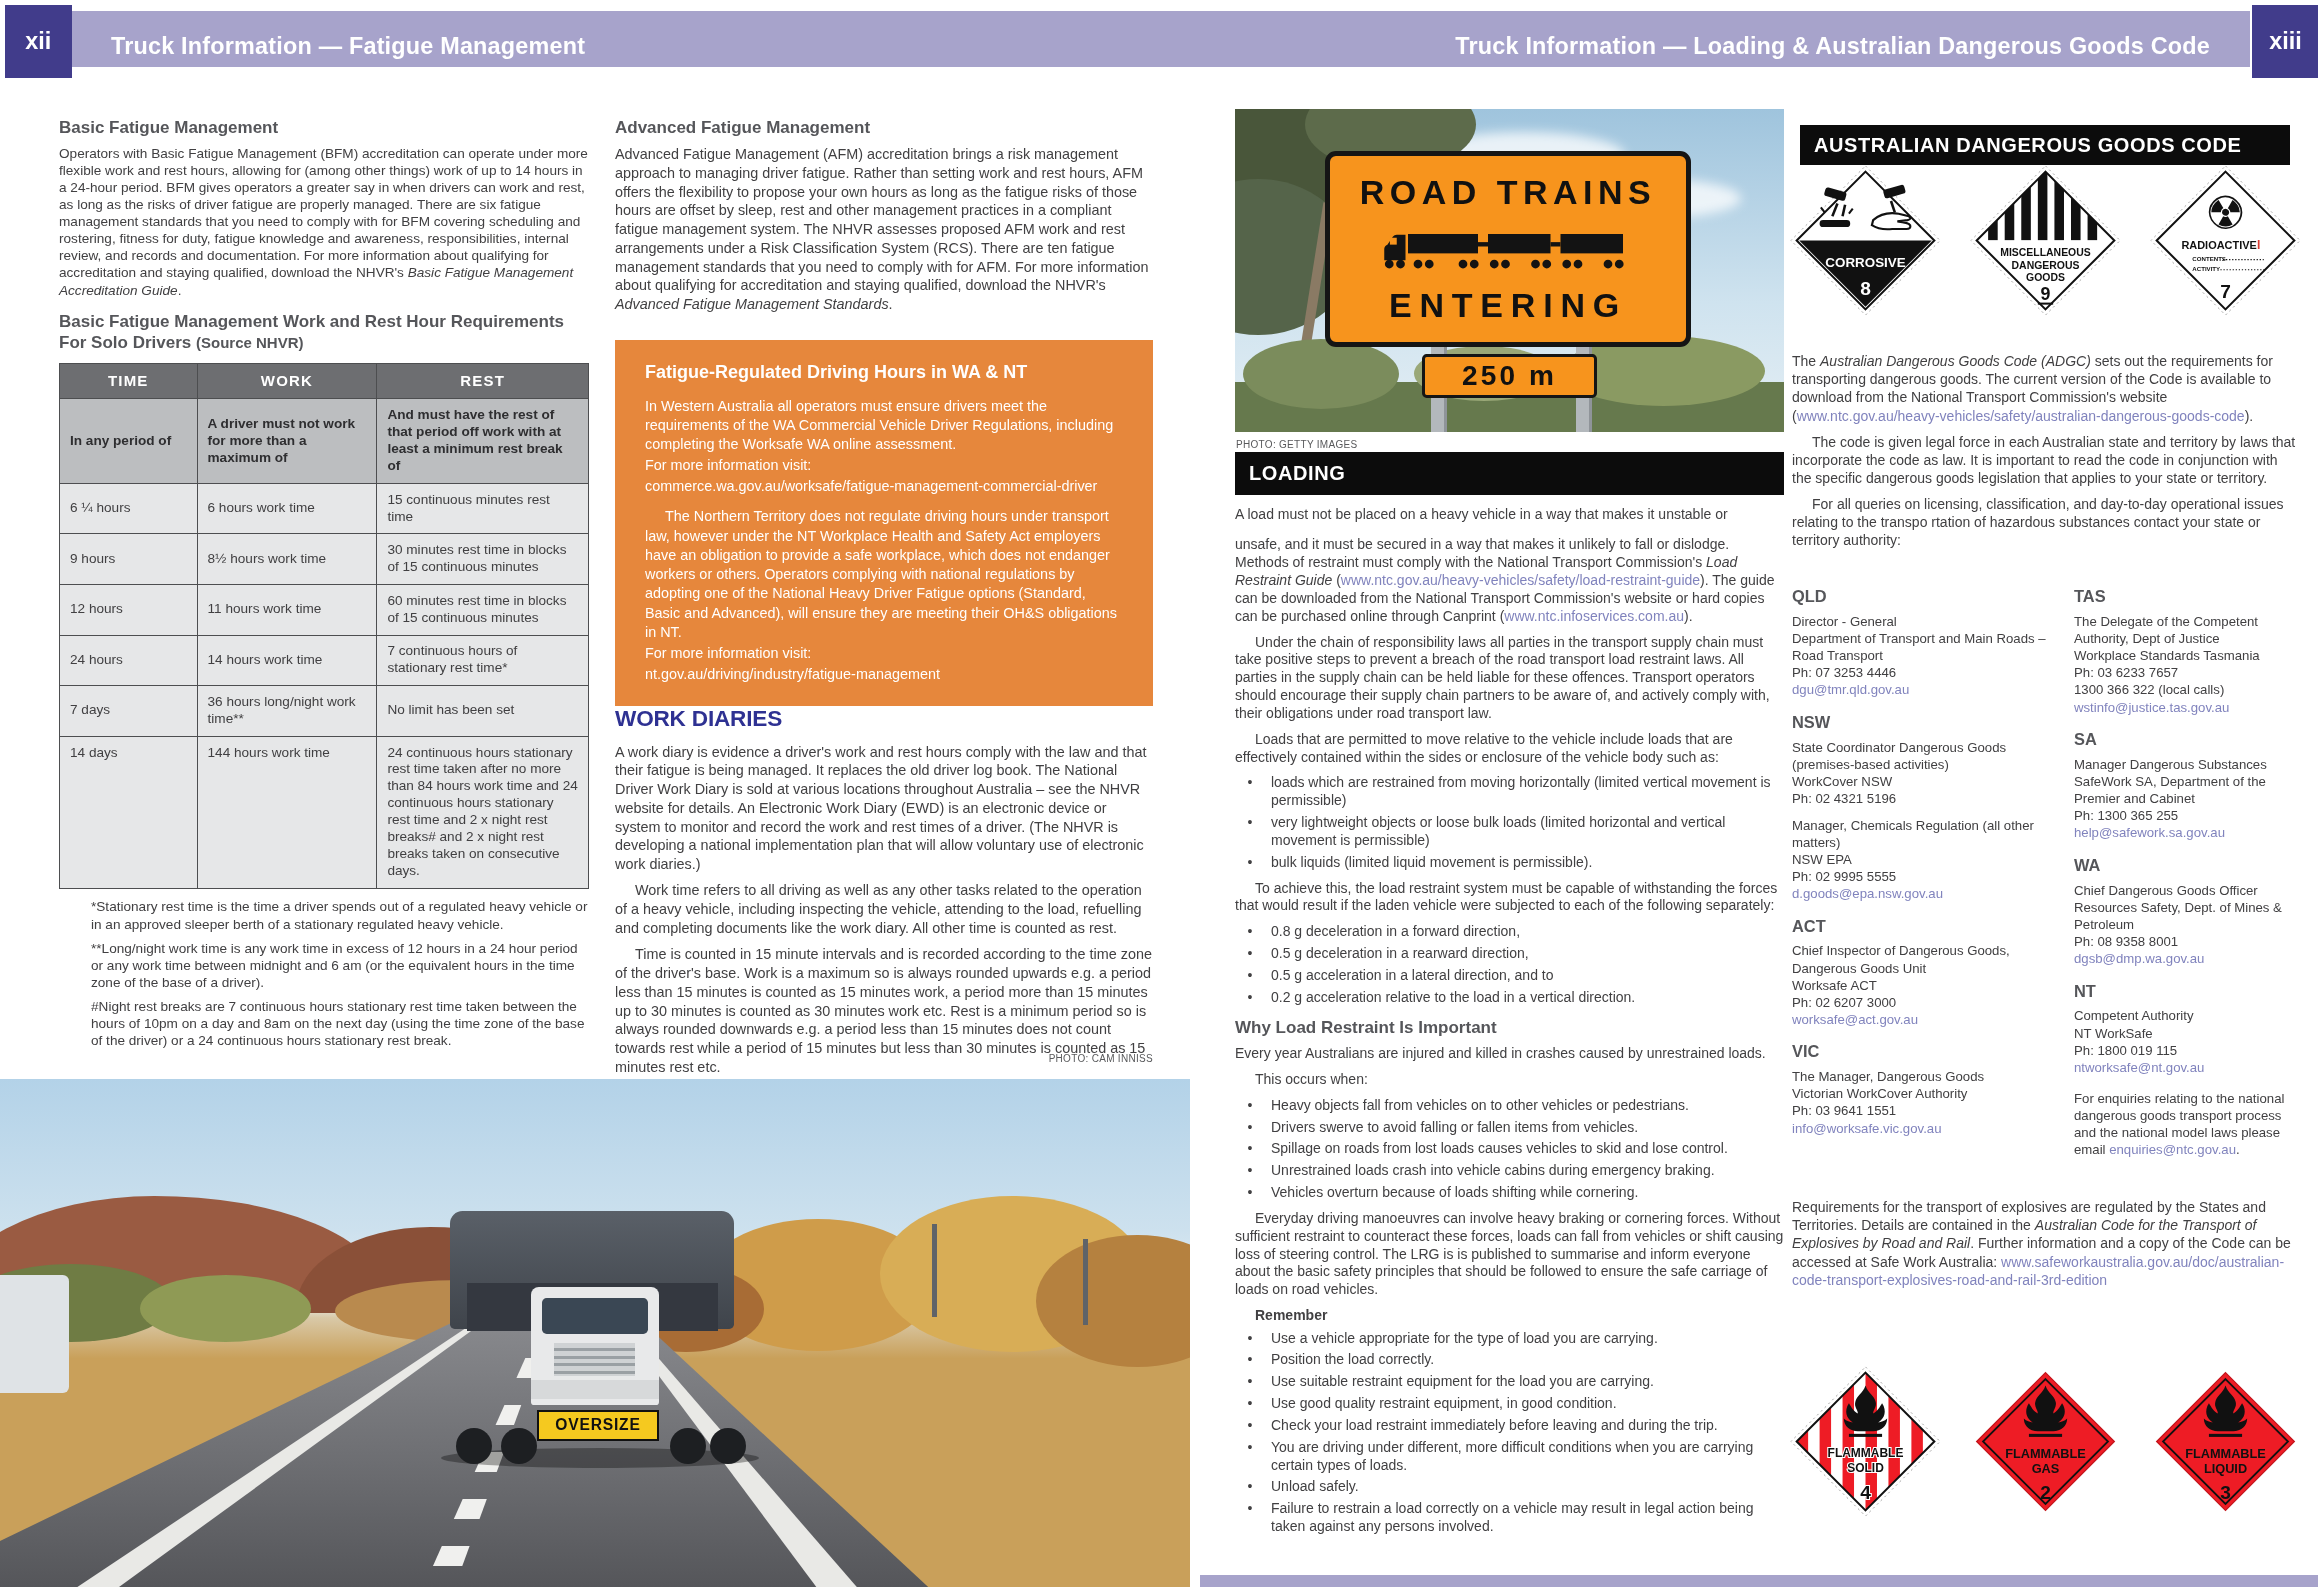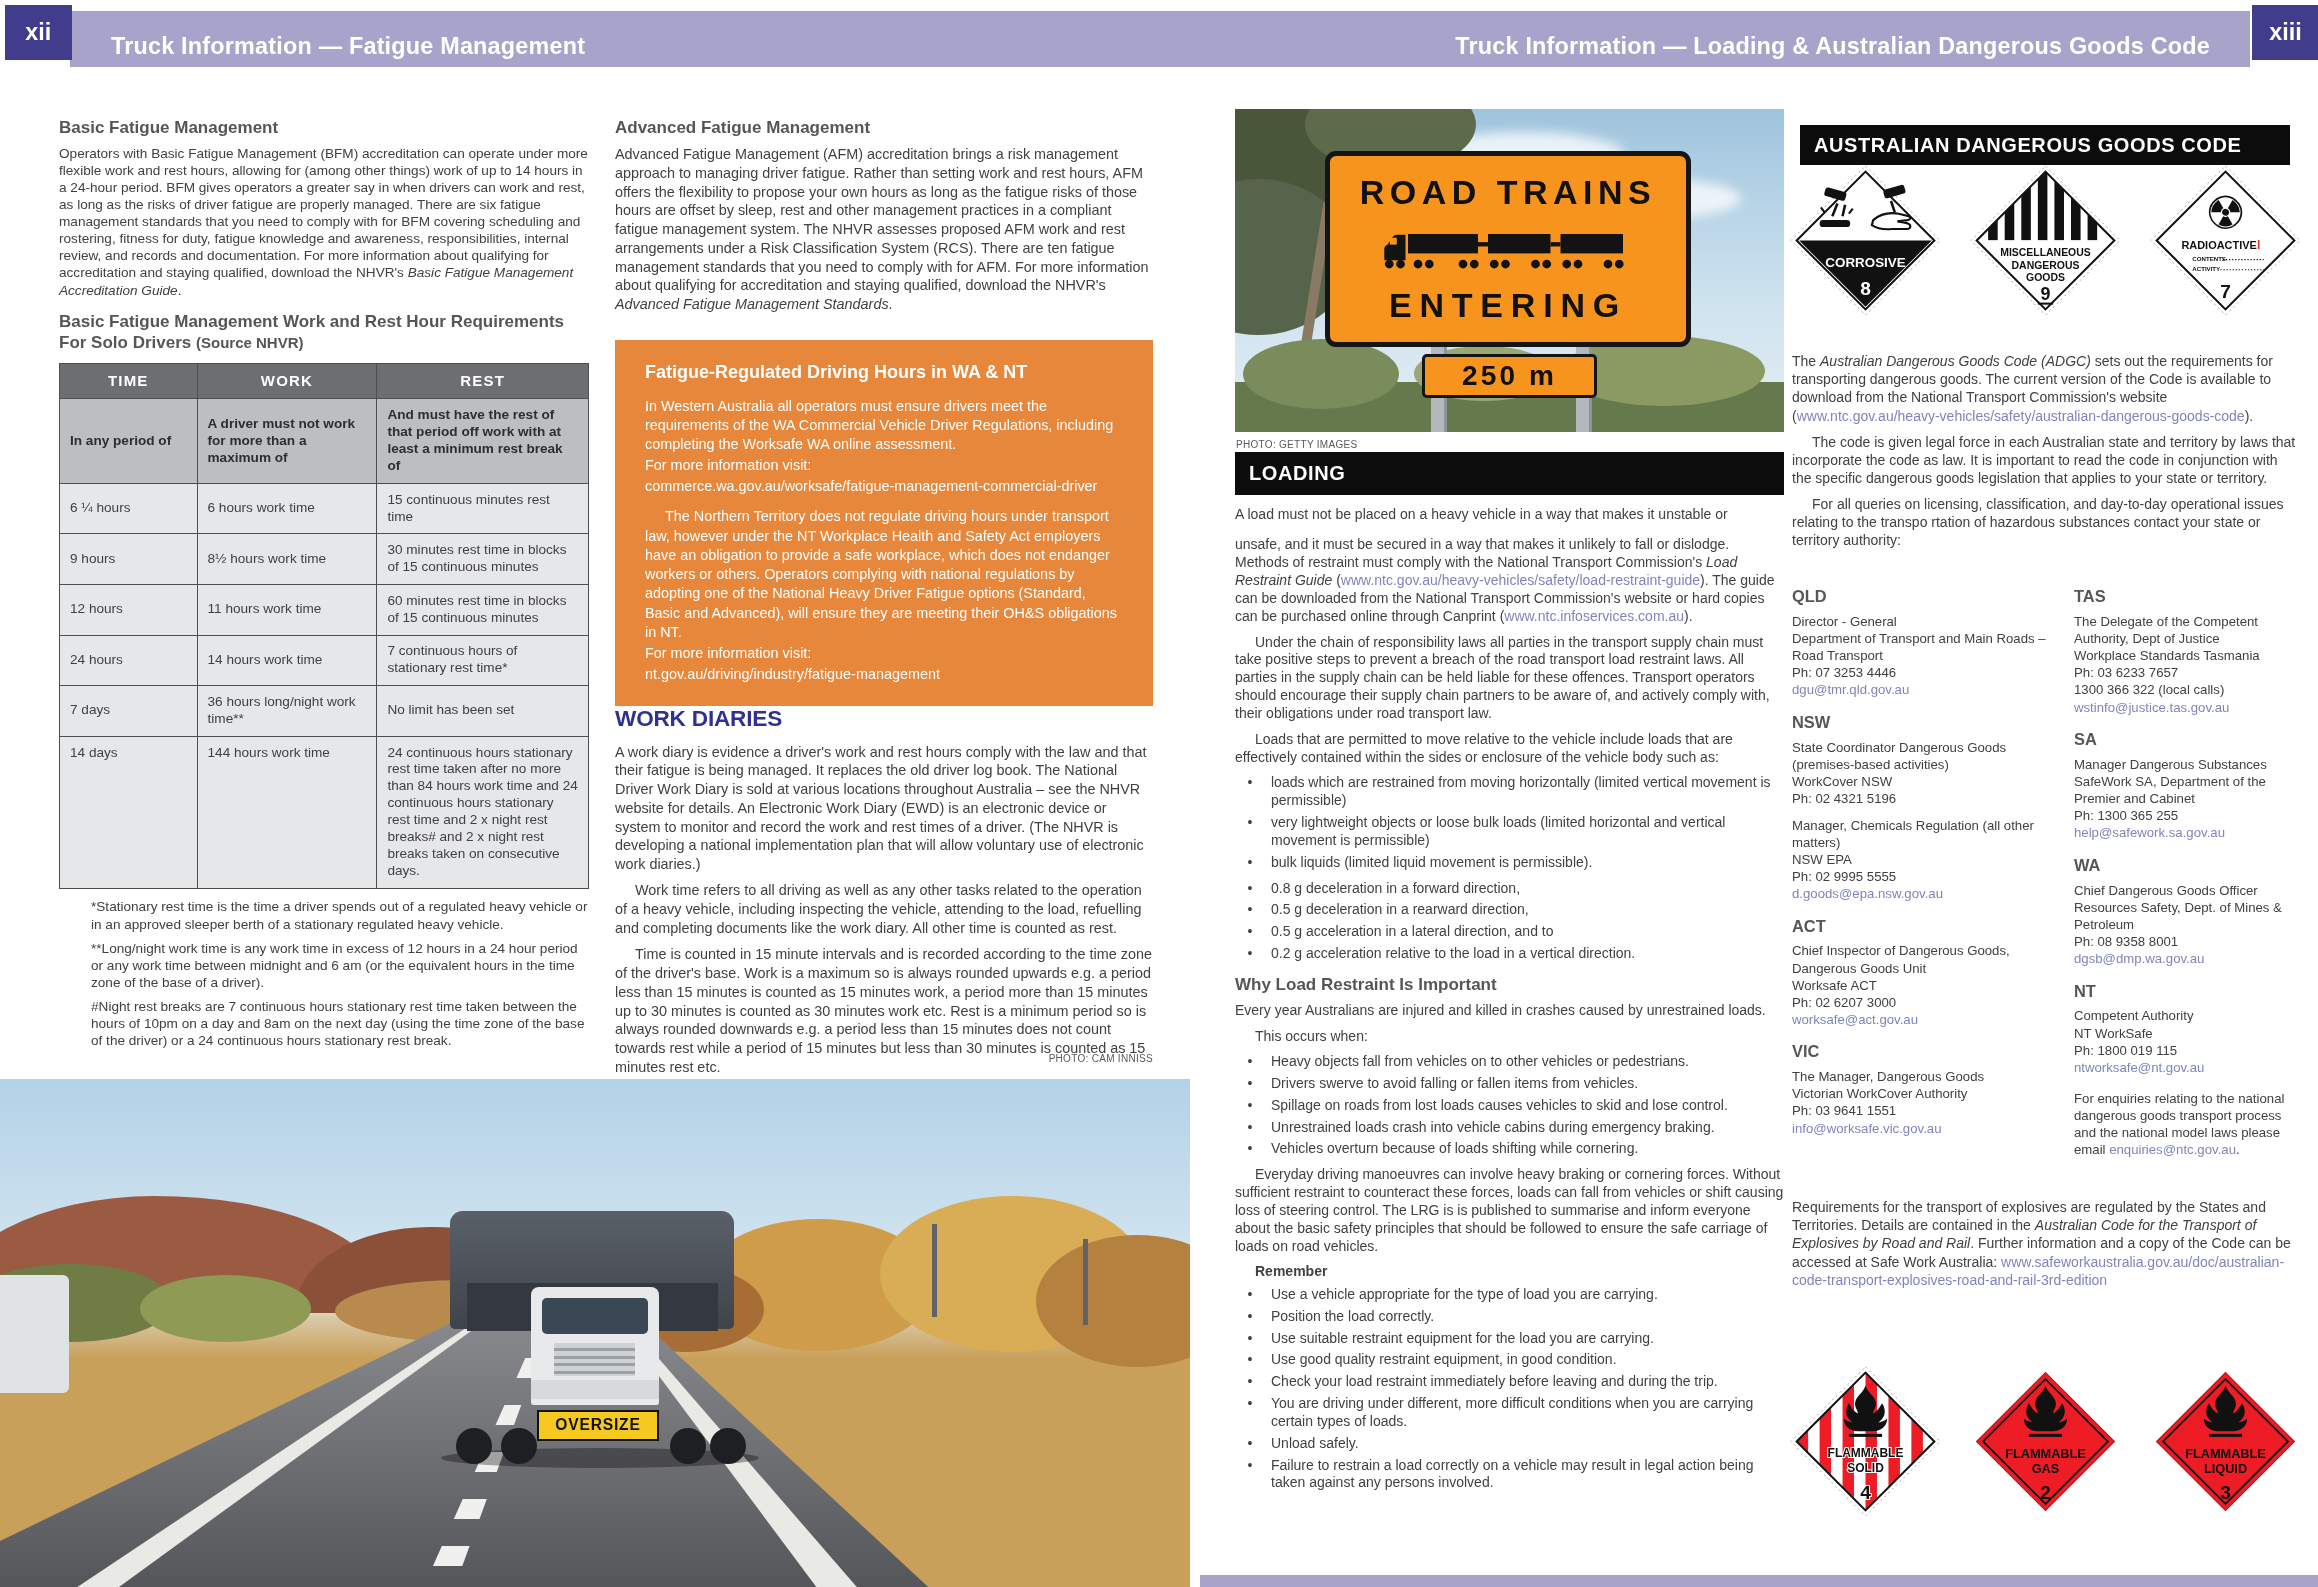--- a/index.html
+++ b/index.html
@@ -1,20 +1,20 @@
 <!DOCTYPE html>
 <html style="font-size:12.5px"><head>
 <meta charset="utf-8">
 <style>
   html,body{margin:0;padding:0;background:#ffffff;}
   .spread{position:relative;width:2319px;height:1587px;background:#fff;overflow:hidden;
           font-family:"Liberation Sans",sans-serif;color:#414042;}
   
   .hbar{position:absolute;left:70px;right:69px;top:11px;height:56px;background:#a7a3cb;}
-  .pgbox{position:absolute;top:4.7px;width:67px;height:55px;background:#413c8b;color:#fff;
+  .pgbox{position:absolute;top:4.7px;width:67px;height:73px;background:#413c8b;color:#fff;
          display:flex;align-items:center;justify-content:center;font-weight:bold;font-size:23.4px;}
   .pgbox.left{left:4.7px}.pgbox.right{right:0}
   .htitle{position:absolute;top:33px;color:#fff;font-weight:bold;font-size:23.4px;letter-spacing:0.2px;}
   .htitle.l{left:111px}.htitle.r{right:109px;text-align:right}
   
   .gray-h{font-size:17px;font-weight:bold;color:#55565a;margin:0 0 6.2px;}
   .navy-h{font-size:22.6px;font-weight:bold;color:#2e3192;letter-spacing:-0.2px;margin:0 0 9.3px;}
   .blackbar{background:#0c0c0c;color:#fff;font-weight:bold;font-size:20px;letter-spacing:0.6px;
             padding:8.6px 14px;margin:0 0 11px;}
   p{margin:0 0 7.8px;}
@@ -311,20 +311,21 @@
     <div class="blackbar">LOADING</div>
     <p style="margin-bottom:12.5px;">A load must not be placed on a heavy vehicle in a way that makes it unstable or</p>
     <p><span>unsafe, and it must be secured in a way that makes it unlikely to fall or dislodge. Methods of restraint must comply with the National Transport Commission's </span><span class="it">Load Restraint Guide</span><span> (</span><span class="link">www.ntc.gov.au/heavy-vehicles/safety/load-restraint-guide</span><span>). The guide can be downloaded from the National Transport Commission's website or hard copies can be purchased online through Canprint (</span><span class="link">www.ntc.infoservices.com.au</span><span>).</span></p>
     <p class="ind">Under the chain of responsibility laws all parties in the transport supply chain must take positive steps to prevent a breach of the road transport load restraint laws. All parties in the supply chain can be held liable for these offences. Transport operators should encourage their supply chain partners to be aware of, and actively comply with, their obligations under road transport law.</p>
     <p class="ind">Loads that are permitted to move relative to the vehicle include loads that are effectively contained within the sides or enclosure of the vehicle body such as:</p>
     <ul class="blt">
       <li>loads which are restrained from moving horizontally (limited vertical movement is permissible)</li>
       <li>very lightweight objects or loose bulk loads (limited horizontal and vertical movement is permissible)</li>
       <li>bulk liquids (limited liquid movement is permissible).</li>
     </ul>
+    <p class="ind">To achieve this, the load restraint system must be capable of withstanding the forces that would result if the laden vehicle were subjected to each of the following separately:</p>
     <ul class="blt">
       <li>0.8 g deceleration in a forward direction,</li>
       <li>0.5 g deceleration in a rearward direction,</li>
       <li>0.5 g acceleration in a lateral direction, and to</li>
       <li>0.2 g acceleration relative to the load in a vertical direction.</li>
     </ul>
     <h3 class="gray-h" style="margin-top:11px;">Why Load Restraint Is Important</h3>
     <p>Every year Australians are injured and killed in crashes caused by unrestrained loads.</p>
     <p class="ind">This occurs when:</p>
     <ul class="blt">

